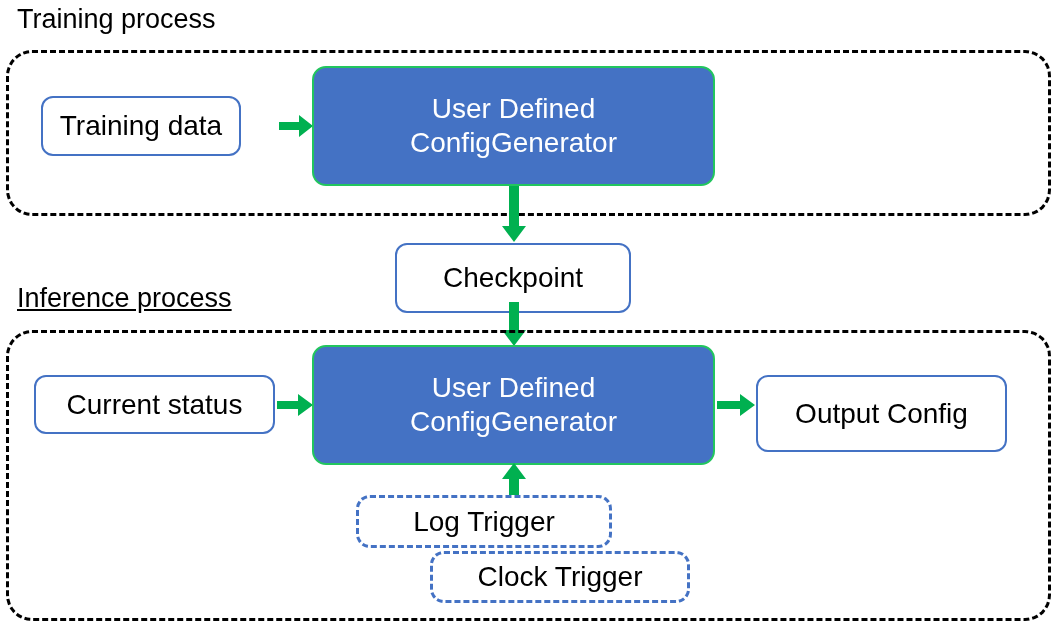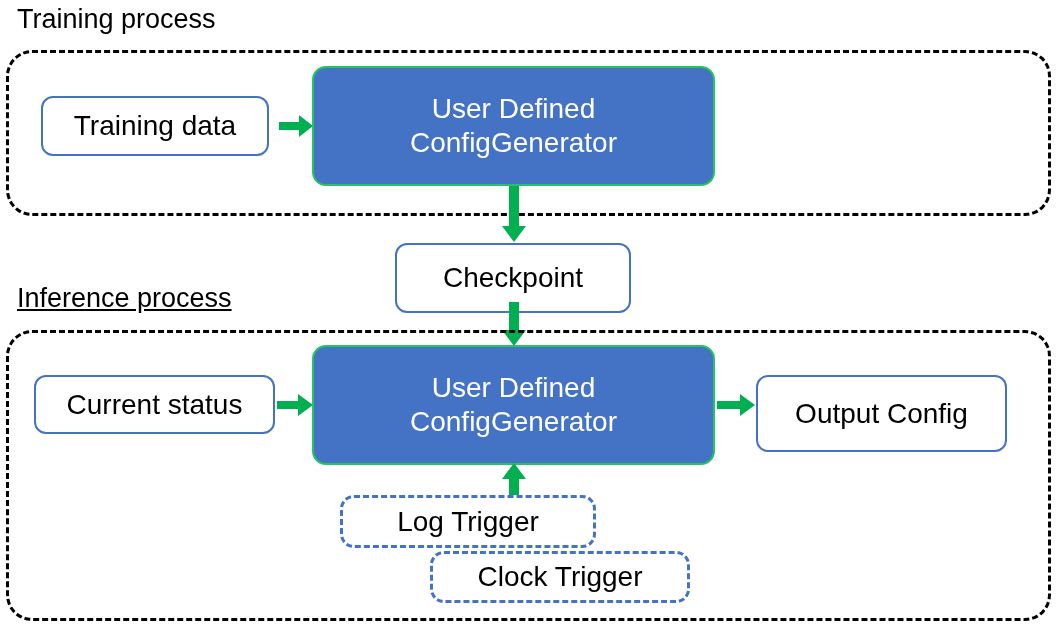--- a/index.html
+++ b/index.html
@@ -74,21 +74,21 @@
 </style>
 </head>
 <body>
 
 <div id="canvas">
 
   <div class="section-label" style="left:17px; top:4px;">Training process</div>
 
   <div class="group-box" style="left:6px; top:50px; width:1045px; height:166px;"></div>
 
-  <div class="node node-plain" style="left:41px; top:96px; width:228px; height:60px;">
+  <div class="node node-plain" style="left:41px; top:96px; width:200px; height:60px;">
     <span>Training data</span>
   </div>
 
   <div class="arrow" style="left:279px; top:113px;">
     <svg width="36" height="26" viewBox="0 0 36 26">
       <path d="M0 9 L20 9 L20 2 L34 13 L20 24 L20 17 L0 17 Z" fill="#00B050"></path>
     </svg>
   </div>
 
   <div class="node node-primary" style="left:312px; top:66px; width:403px; height:120px;">
@@ -140,21 +140,21 @@
   <div class="node node-plain" style="left:756px; top:375px; width:251px; height:77px;">
     <span>Output Config</span>
   </div>
 
   <div class="arrow" style="left:500px; top:463px;">
     <svg width="28" height="38" viewBox="0 0 28 38">
       <path d="M14 0 L26 16 L19 16 L19 37 L9 37 L9 16 L2 16 Z" fill="#00B050"></path>
     </svg>
   </div>
 
-  <div class="node node-dashed" style="left:340px; top:495px; width:256px; height:53px;">
+  <div class="node node-dashed" style="left:356px; top:495px; width:256px; height:53px;">
     <span>Log Trigger</span>
   </div>
 
   <div class="node node-dashed" style="left:430px; top:551px; width:260px; height:52px;">
     <span>Clock Trigger</span>
   </div>
 
 </div>
 
 </body></html>

